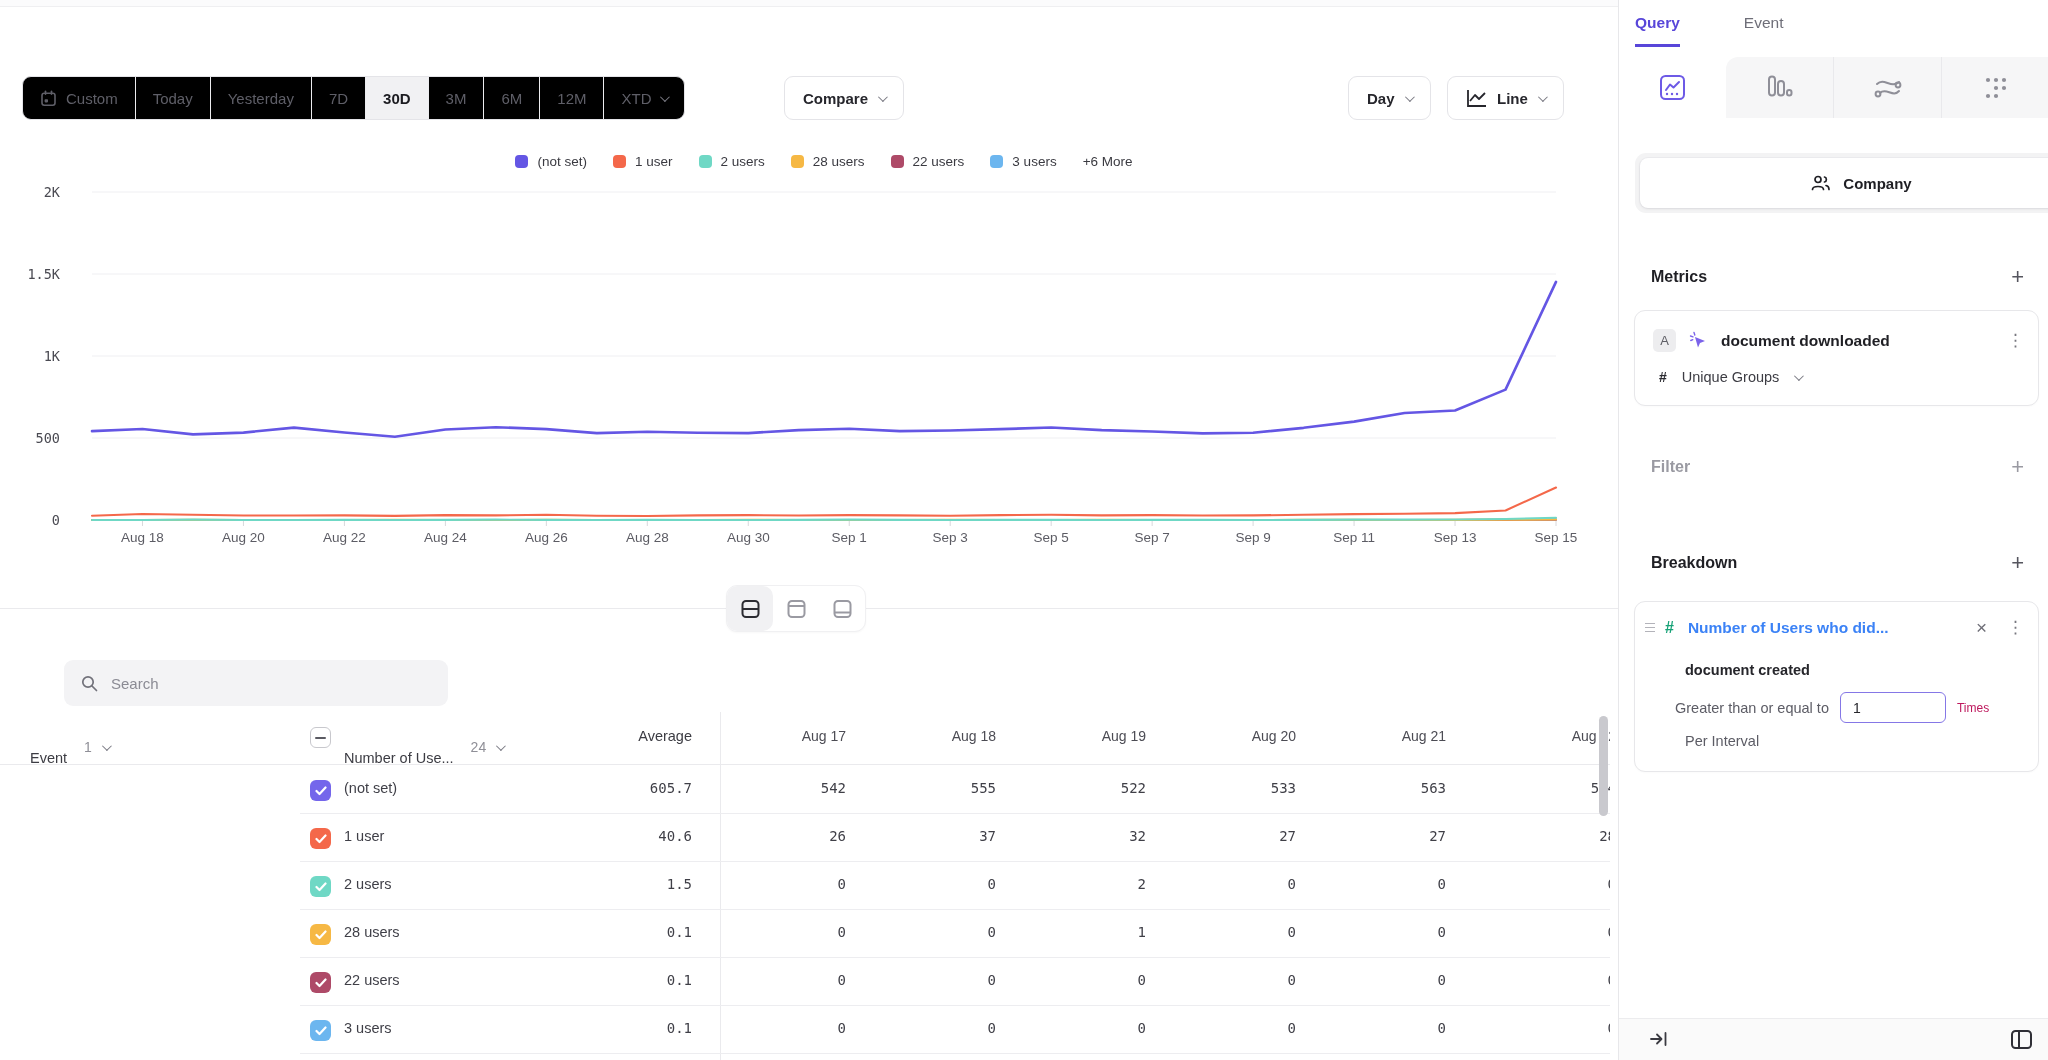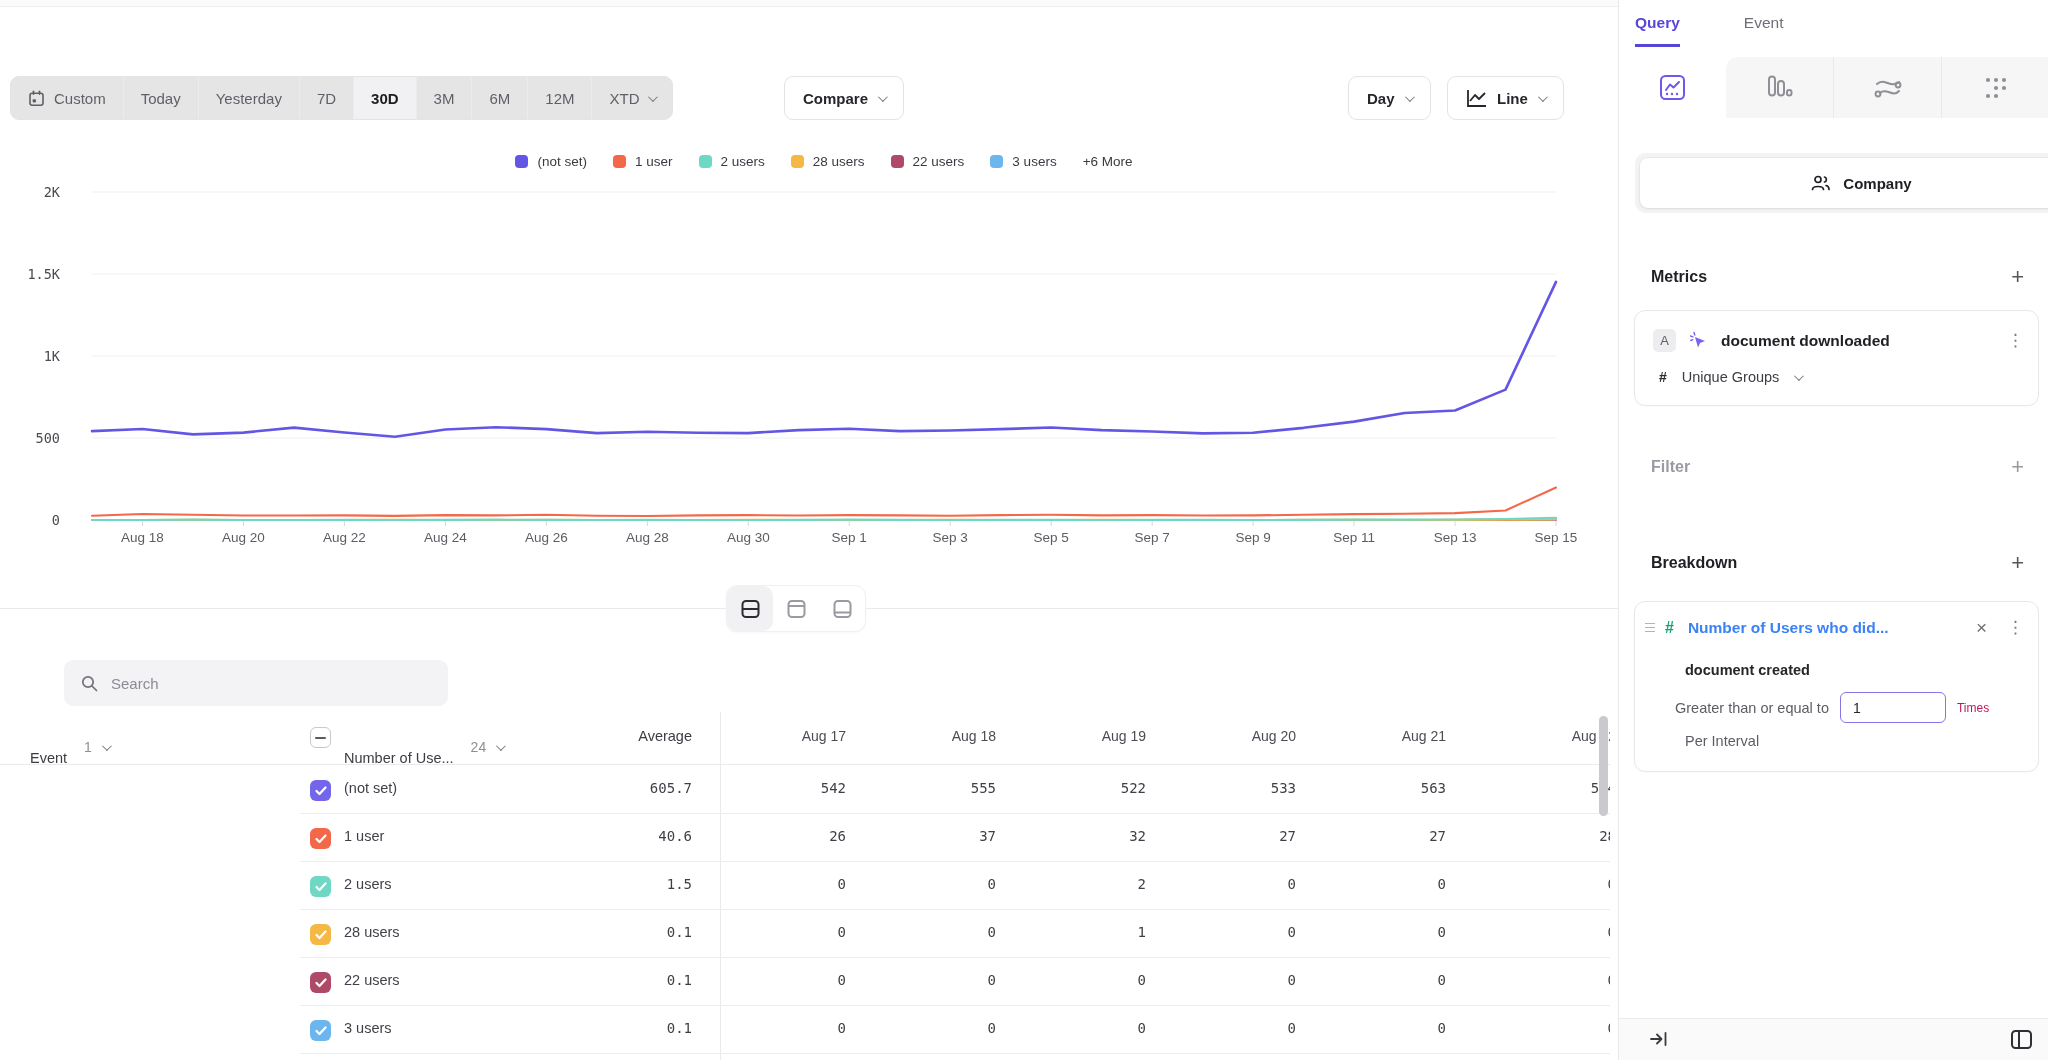--- a/index.html
+++ b/index.html
@@ -6,22 +6,22 @@
   html,body { width:2048px; height:1060px; overflow:hidden; background:#fff;
     font-family:"Liberation Sans", sans-serif; color:#3d3d45; }
   .abs { position:absolute; }
   #stage { position:relative; width:2048px; height:1060px; background:#fff; }
   .mono { font-family:"DejaVu Sans Mono", monospace; }
 
   
   #top-strip { left:0; top:0; width:2048px; height:7px; background:#fbfbfc; border-bottom:1px solid #efeff1; }
 
   
-  #range-group { left:10px; top:76px; height:44px; display:flex; align-items:stretch;
-    border:1px solid #e4e4e8; border-radius:9px; background:#e5e5e5; overflow:hidden;text-align:center; }
+  #range-group { left:22px; top:76px; height:44px; display:flex; align-items:stretch;
+    border:1px solid #e4e4e8; border-radius:9px; background:#000000; overflow:hidden;text-align:center; }
   .range-btn { display:flex; align-items:center; gap:9px; padding:0 17px; font-size:15px;
     color:#5f5f68; border-left:1px solid #ececef; cursor:pointer; white-space:nowrap; }
   .range-btn:first-child { border-left:none; }
   .range-btn.active { background:#f1f1f3; color:#1b1b20; font-weight:700; }
   .chev { width:7px; height:7px; border-right:1.8px solid #7b7b84; border-bottom:1.8px solid #7b7b84;
     transform:rotate(45deg) translateY(-2px); display:inline-block; }
   .tool-btn { position:absolute; top:76px; height:44px; display:flex; align-items:center; gap:10px;
     padding:0 18px; border:1px solid #e4e4e8; border-radius:9px; background:#fff;
     font-size:15px; color:#26262c; font-weight:600; cursor:pointer; }
   #compare-btn { left:784px; }

